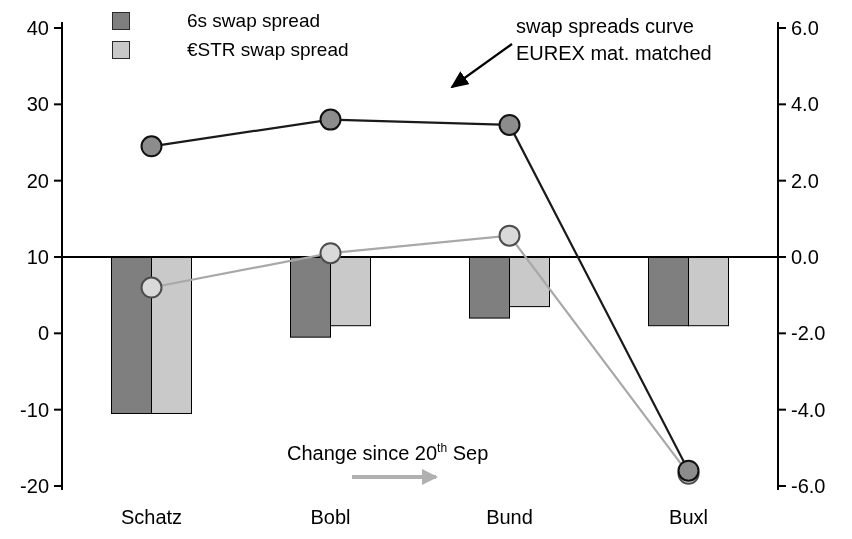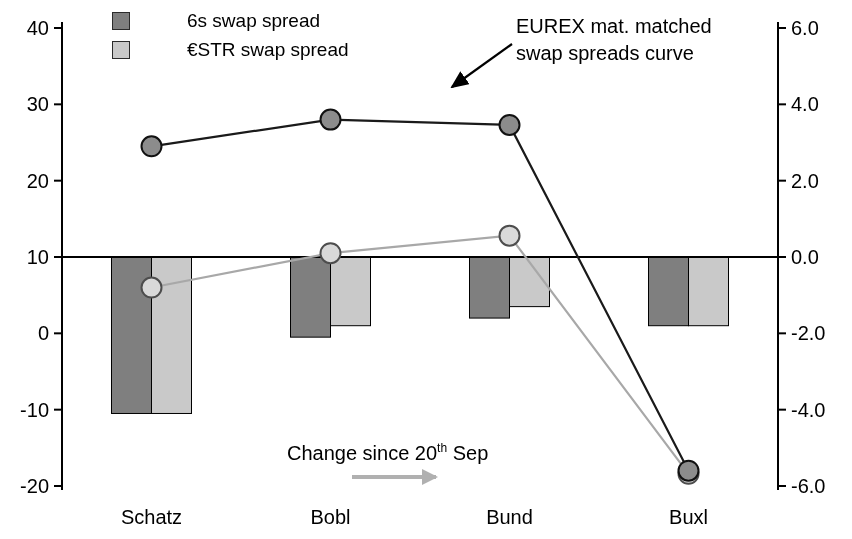--- a/index.html
+++ b/index.html
@@ -93,19 +93,19 @@
       <span class="swatch" style="background: rgb(127, 127, 127);"></span>
       <span class="legend-label">6s swap spread</span>
     </div>
     <div class="legend-item">
       <span class="swatch" style="background: rgb(201, 201, 201);"></span>
       <span class="legend-label">€STR swap spread</span>
     </div>
   </div>
 
   <div class="curve-annotation">
+    <div>swap spreads curve</div>
     <div>EUREX mat. matched</div>
-    <div>swap spreads curve</div>
   </div>
 
   <div class="change-annotation"><span>Change since 20</span><sup>th</sup><span> Sep</span></div>
 
 </div>
 
 </body></html>

